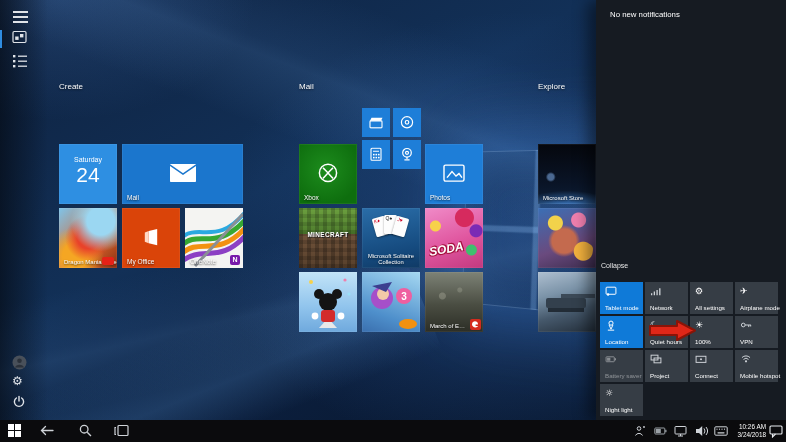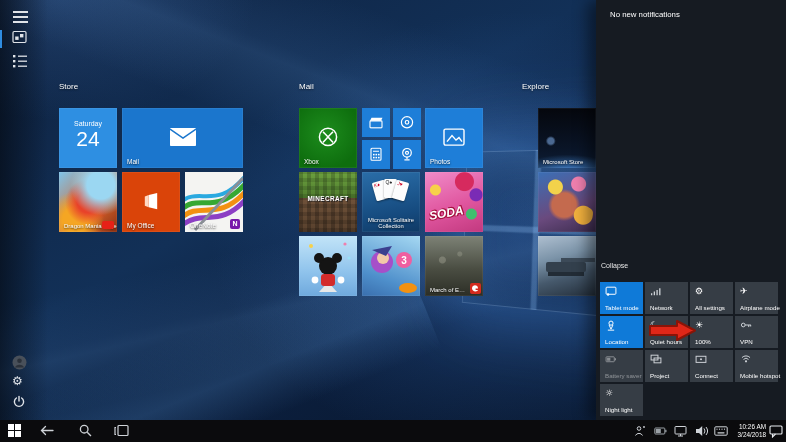--- a/index.html
+++ b/index.html
@@ -27,21 +27,21 @@
       linear-gradient(to right,transparent 47.5%,rgba(150,200,255,.28) 48.6%,rgba(150,200,255,.28) 51.4%,transparent 52.5%),
       linear-gradient(to bottom,transparent 47.5%,rgba(150,200,255,.28) 48.6%,rgba(150,200,255,.28) 51.4%,transparent 52.5%);}
   
   #sidebar{position:absolute;left:0;top:0;width:48px;height:420px;
     background:linear-gradient(to right,rgba(4,9,17,.65),rgba(4,9,17,0));}
   .side-ic{position:absolute;left:12px;width:18px;height:18px;cursor:pointer;}
   #sel-bar{position:absolute;left:0;top:30px;width:2px;height:18px;background:#2f8ce0;}
   .hline{position:absolute;left:1px;width:15px;height:1.6px;background:#dfe3e8;}
   
   .ghead{position:absolute;top:82px;font-size:8px;color:#fff;text-shadow:0 1px 2px rgba(0,0,0,.6);}
-  .tile{position:absolute;overflow:hidden;cursor:pointer;box-shadow:0 0 0 1px rgba(255,255,255,.06) inset;}
+  .tile{position:absolute;overflow:hidden;cursor:pointer;box-shadow:0 0 0 1px rgba(255,255,255,.06) inset;margin-top:36px;}
   .tl{position:absolute;left:5px;bottom:3px;font-size:6.5px;white-space:nowrap;color:#fff;
       text-shadow:0 1px 2px rgba(0,0,0,.75);}
   .cicon{position:absolute;left:50%;top:50%;transform:translate(-50%,-55%);}
   
   #t-cal{background:#2e8fe2;text-align:center;}
   #t-cal .dayname{display:block;margin-top:12px;font-size:7px;}
   #t-cal .daynum{display:block;font-size:21px;font-weight:300;line-height:24px;}
   
   #t-mail{background:#1b76cd;}
   #t-dragon{background:
@@ -167,23 +167,23 @@
     </div>
     <div class="side-ic glyph" style="top:374px;font-size:12px;color:#dfe3e8">⚙</div>
     <div class="side-ic" style="top:395px">
       <svg width="14" height="14" viewBox="0 0 14 14" fill="none" stroke="#dfe3e8" stroke-width="1.4" stroke-linecap="round">
         <path d="M7,1.5 V6"></path>
           <path d="M4.4,3 a4.6,4.6 0 1 0 5.2,0"></path>
         </svg>
     </div>
   </div>
 
-  <div class="ghead" style="left:59px">Store</div>
+  <div class="ghead" style="left:59px">Create</div>
   <div class="ghead" style="left:299px">Mail</div>
-  <div class="ghead" style="left:522px">Explore</div>
+  <div class="ghead" style="left:538px">Explore</div>
 
   <div class="tile" id="t-cal" style="left:59px;top:108px;width:58px;height:60px">
     <span class="dayname">Saturday</span>
     <span class="daynum">24</span>
   </div>
   <div class="tile" id="t-mail" style="left:122px;top:108px;width:121px;height:60px">
     <span class="cicon">
       <svg width="26" height="18" viewBox="0 0 26 18">
           <rect width="26" height="18" rx="1" fill="#fff"></rect>
           <path d="M0,1 L13,10 L26,1" fill="none" stroke="#1b76cd" stroke-width="1.6"></path>

